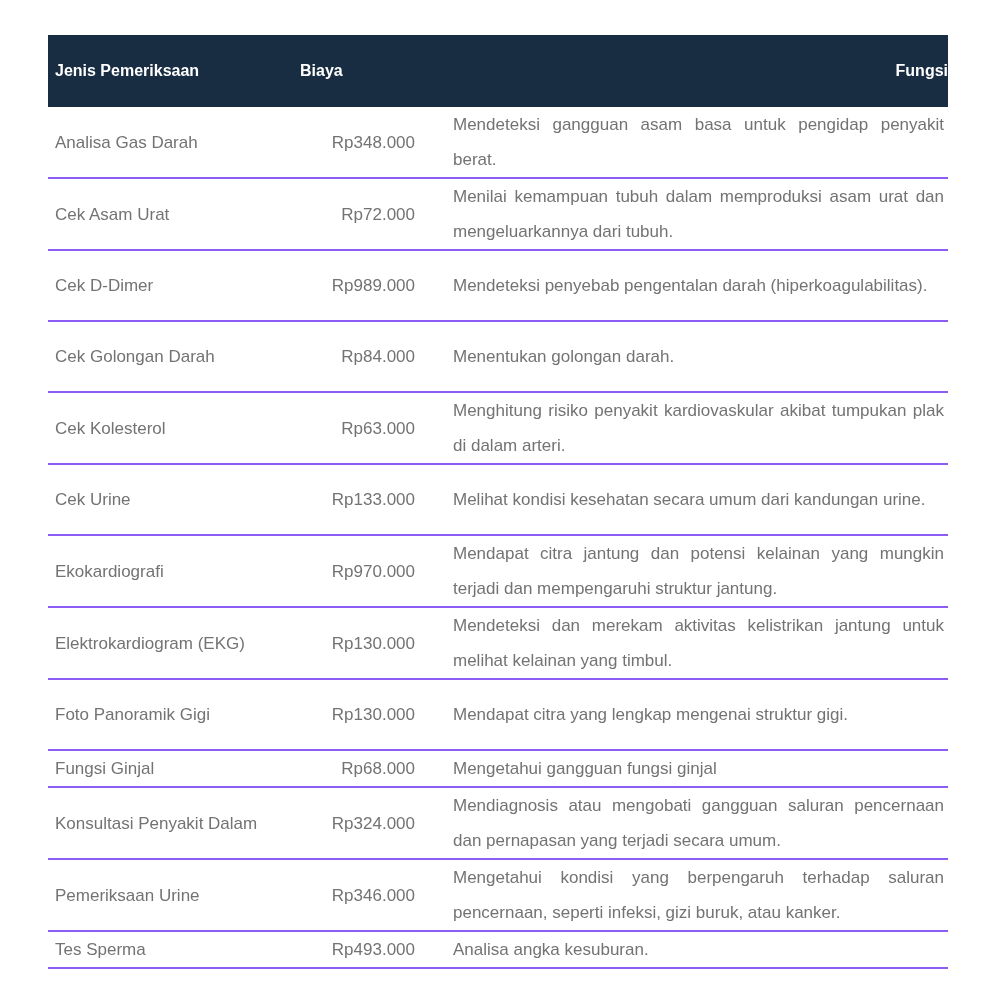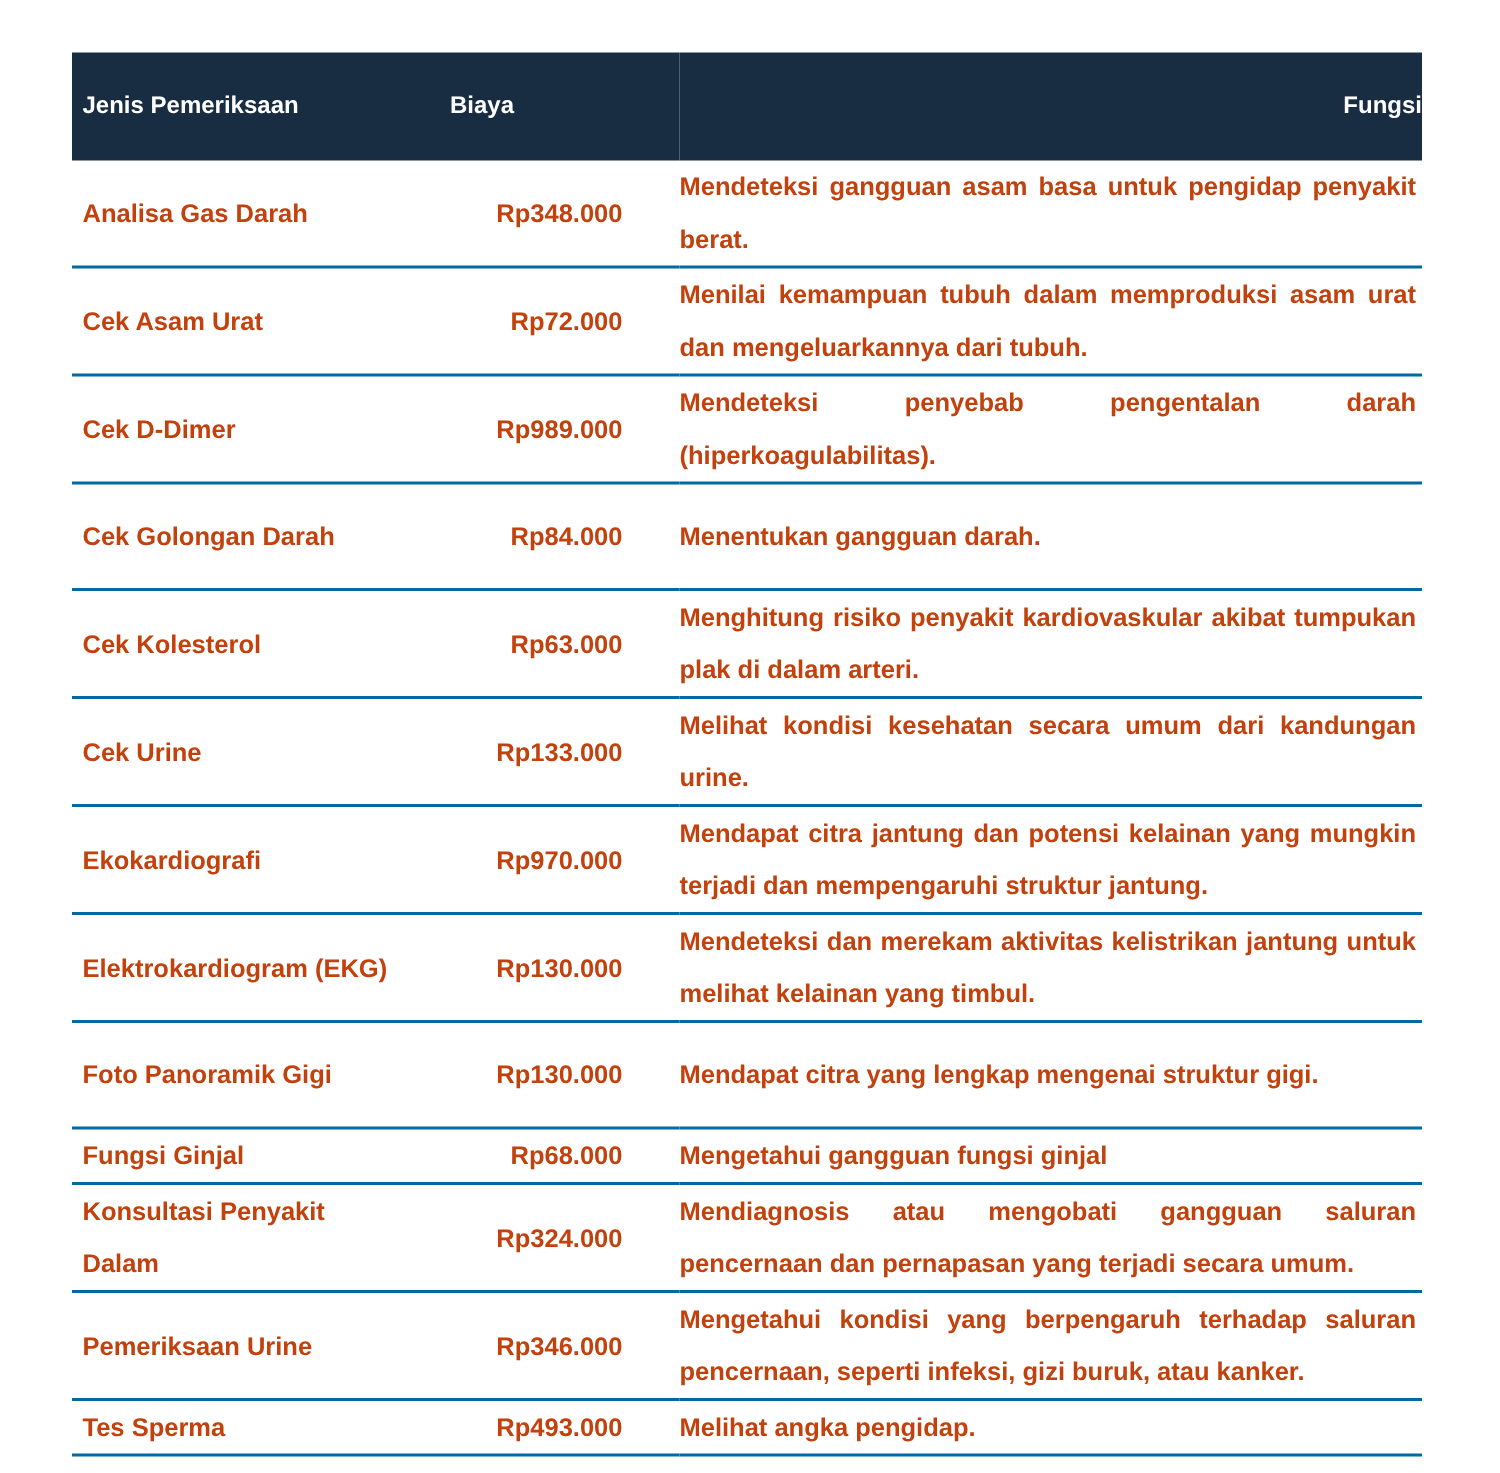--- a/index.html
+++ b/index.html
@@ -3,21 +3,21 @@
   <meta charset="utf-8">
   <style>
     html, body { margin: 0; padding: 0; background: #ffffff; }
     body { width: 1000px; height: 982px; position: relative; font-family: "Liberation Sans", sans-serif; color: #2b2b2b; }
     .wrap { position: absolute; left: 48px; top: 35px; width: 900px; }
     table { border-collapse: collapse; width: 900px; table-layout: fixed; }
     thead th { background: #182c42; color: #ffffff; font-weight: bold; font-size: 16px; height: 72px; padding: 0; text-align: left; }
     th.c1 { padding-left: 7px; width: 233px; }
     th.c2 { padding-left: 12px; width: 153px; }
     th.c3 { text-align: right; }
-    tbody td { font-size: 17px; border-bottom: 2px solid #0369a1; vertical-align: middle; padding: 0; line-height: 35px; color: #c2410c; font-weight: bold; }
+    tbody td { font-size: 17px; border-bottom: 2px solid #8b5cf6; vertical-align: middle; padding: 0; line-height: 35px; color: #737373; }
     tbody tr { height: 71px; }
     tbody tr.short { height: 35px; }
     td.c1 { padding-left: 7px; padding-right: 20px; }
     td.c2 { text-align: right; padding-right: 38px; margin-top: 12px; }
     td.c3 { text-align: justify; padding-right: 4px; }
   </style>
 </head>
 <body>
 
 <div class="wrap">
@@ -41,21 +41,21 @@
         <td class="c3">Menilai kemampuan tubuh dalam memproduksi asam urat dan mengeluarkannya dari tubuh.</td>
       </tr>
       <tr>
         <td class="c1">Cek D-Dimer</td>
         <td class="c2">Rp989.000</td>
         <td class="c3">Mendeteksi penyebab pengentalan darah (hiperkoagulabilitas).</td>
       </tr>
       <tr>
         <td class="c1">Cek Golongan Darah</td>
         <td class="c2">Rp84.000</td>
-        <td class="c3">Menentukan gangguan darah.</td>
+        <td class="c3">Menentukan golongan darah.</td>
       </tr>
       <tr>
         <td class="c1">Cek Kolesterol</td>
         <td class="c2">Rp63.000</td>
         <td class="c3">Menghitung risiko penyakit kardiovaskular akibat tumpukan plak di dalam arteri.</td>
       </tr>
       <tr>
         <td class="c1">Cek Urine</td>
         <td class="c2">Rp133.000</td>
         <td class="c3">Melihat kondisi kesehatan secara umum dari kandungan urine.</td>
@@ -86,17 +86,17 @@
         <td class="c3">Mendiagnosis atau mengobati gangguan saluran pencernaan dan pernapasan yang terjadi secara umum.</td>
       </tr>
       <tr>
         <td class="c1">Pemeriksaan Urine</td>
         <td class="c2">Rp346.000</td>
         <td class="c3">Mengetahui kondisi yang berpengaruh terhadap saluran pencernaan, seperti infeksi, gizi buruk, atau kanker.</td>
       </tr>
       <tr class="short">
         <td class="c1">Tes Sperma</td>
         <td class="c2">Rp493.000</td>
-        <td class="c3">Melihat angka pengidap.</td>
+        <td class="c3">Analisa angka kesuburan.</td>
       </tr>
     </tbody>
   </table>
 </div>
 
 </body></html>

